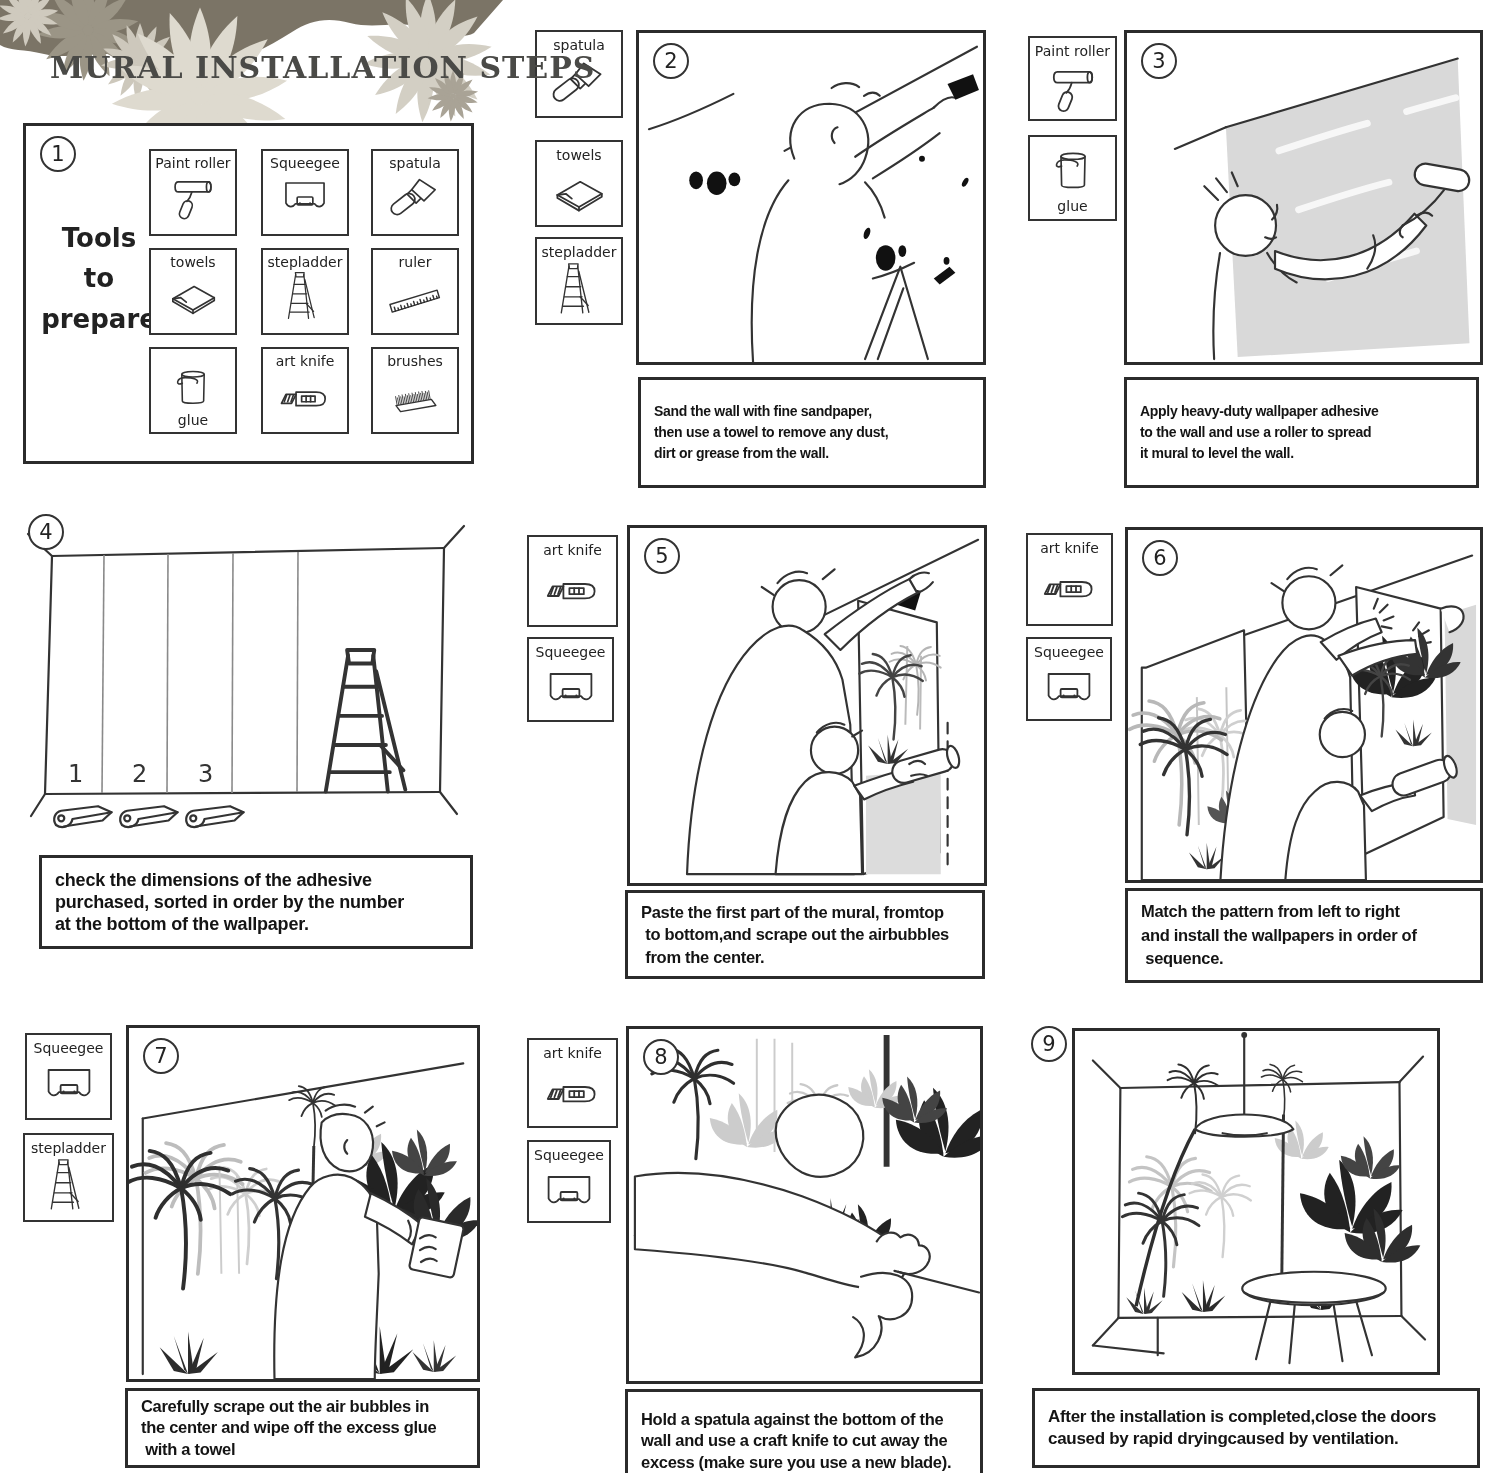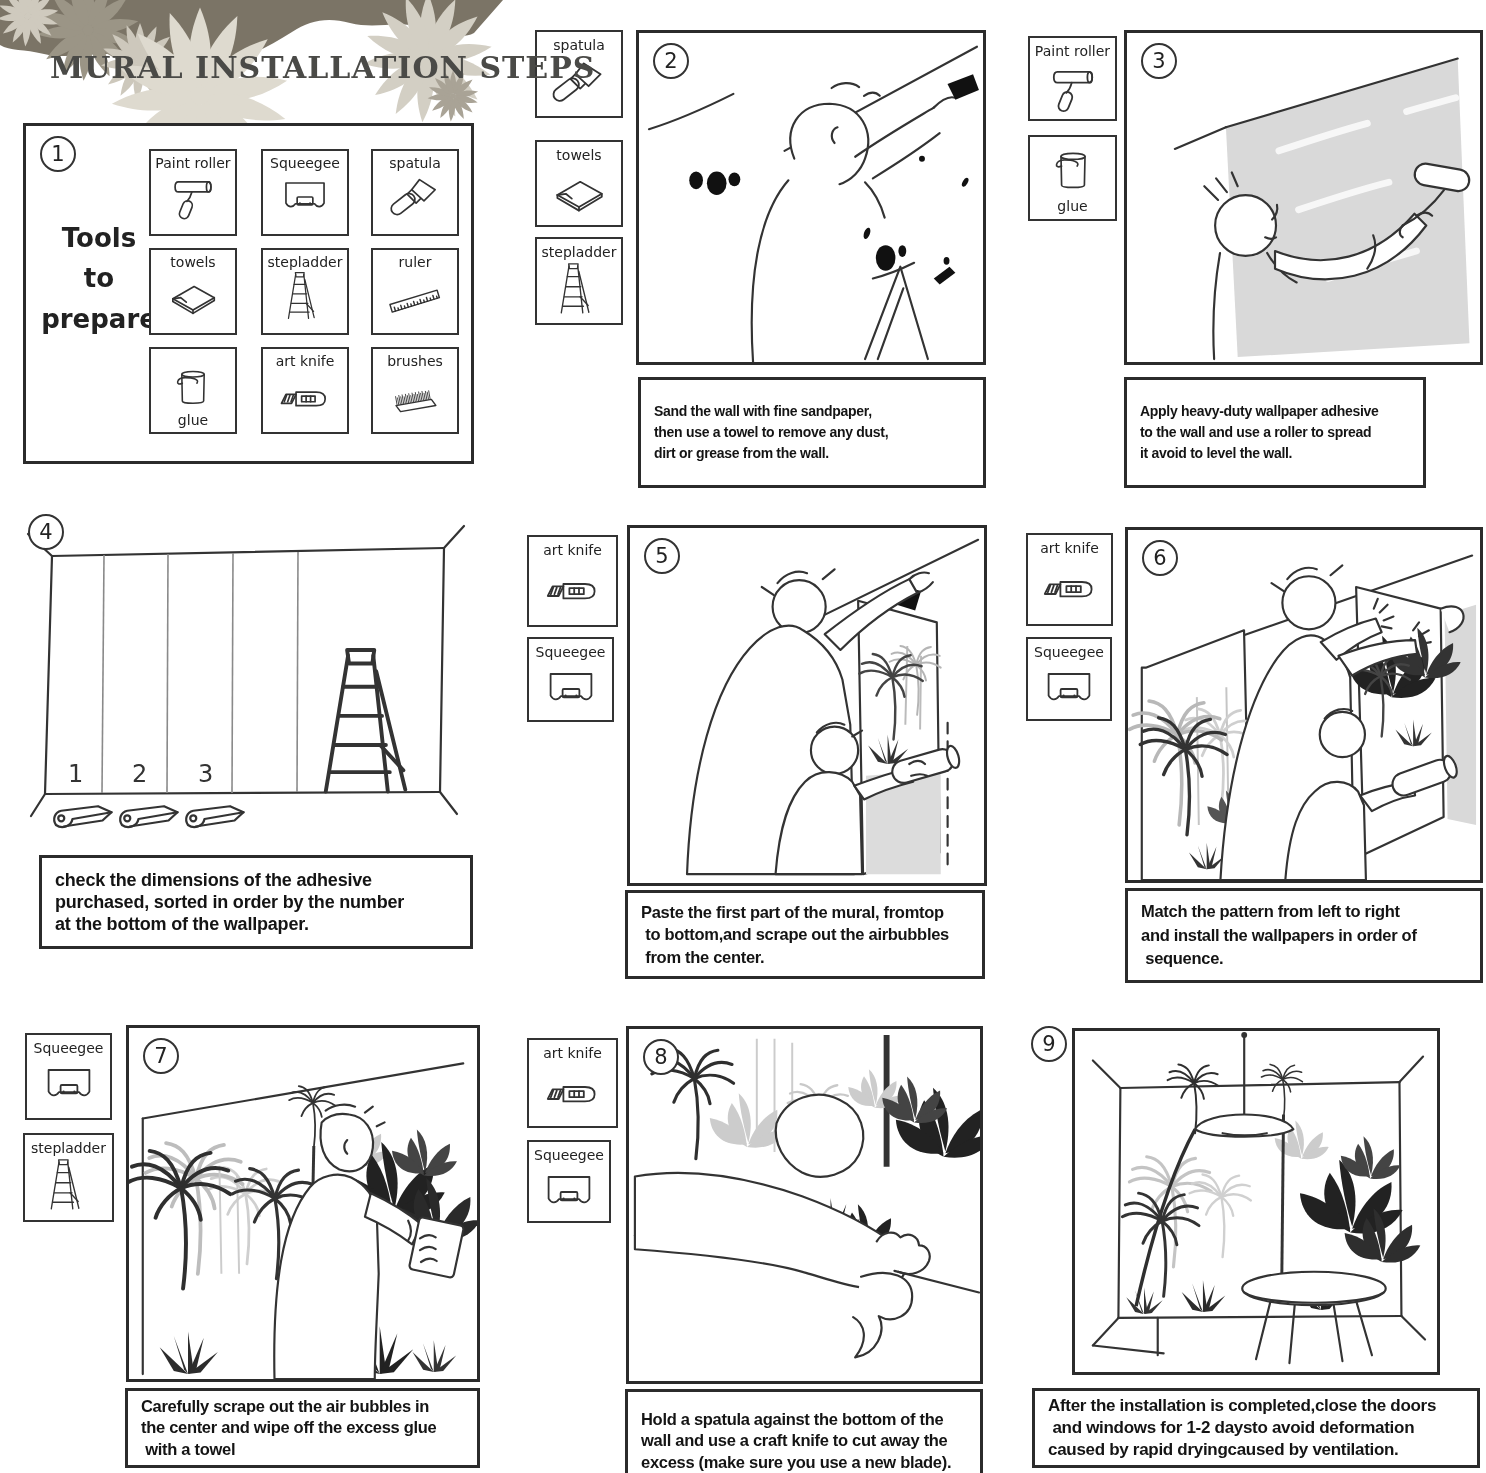--- a/index.html
+++ b/index.html
@@ -307,24 +307,24 @@
     <path d="M146,222 C196,242 248,230 288,184 L300,196 C258,252 198,262 146,240 Z" fill="#fff" class="ink"></path>
     <path class="ink" fill="none" d="M240,240 C248,228 250,216 246,206"></path>
     <g class="ink">
       <rect x="288" y="136" width="56" height="22" rx="11" transform="rotate(10 316 147)" fill="#fff"></rect>
       <path fill="none" d="M318,160 C306,176 292,188 276,196"></path>
       <path fill="none" d="M276,196 C272,200 272,206 276,208"></path>
       <path fill="none" d="M290,186 C296,182 302,182 306,186"></path>
     </g>
   </svg>
 </div>
-<div class="caption" style="left:1124px;top:377px;width:302px;height:111px">
+<div class="caption" style="left:1124px;top:377px;width:355px;height:111px">
   <div class="cap-line cap-350">Apply heavy-duty wallpaper adhesive</div>
   <div class="cap-line cap-350">to the wall and use a roller to spread</div>
-  <div class="cap-line cap-350">it avoid to level the wall.</div>
+  <div class="cap-line cap-350">it mural to level the wall.</div>
 </div>
 
 <div class="stepnum" style="left:28px;top:514px">4</div>
 <svg class="abs" style="left:16px;top:516px" width="450" height="335" viewBox="0 0 450 335">
   <g class="ink" fill="none">
     <path d="M12,18 L36,40"></path>
     <path d="M36,40 L428,32"></path>
     <path d="M428,32 L448,10"></path>
     <path d="M36,40 L29,278"></path>
     <path d="M428,32 L424,276"></path>
@@ -585,15 +585,14 @@
       <path d="M224,272 L218,338"></path>
       <path d="M262,272 L272,336"></path>
       <path d="M284,268 L302,330"></path>
     </g>
     <ellipse cx="243" cy="262" rx="73" ry="17" fill="#fff" class="ink" stroke-width="2.6"></ellipse>
     <path class="ink" fill="none" d="M172,266 C192,280 294,280 314,266"></path>
   </svg>
 </div>
 <div class="caption" style="left:1032px;top:1388px;width:448px;height:80px">
   <div class="cap-line cap-s9">After the installation is completed,close the doors</div>
-  <div class="cap-line cap-s9"> and windows for 1-2 daysto avoid deformation</div>
   <div class="cap-line cap-s9">caused by rapid dryingcaused by ventilation.</div>
 </div>
 
 </body></html>

